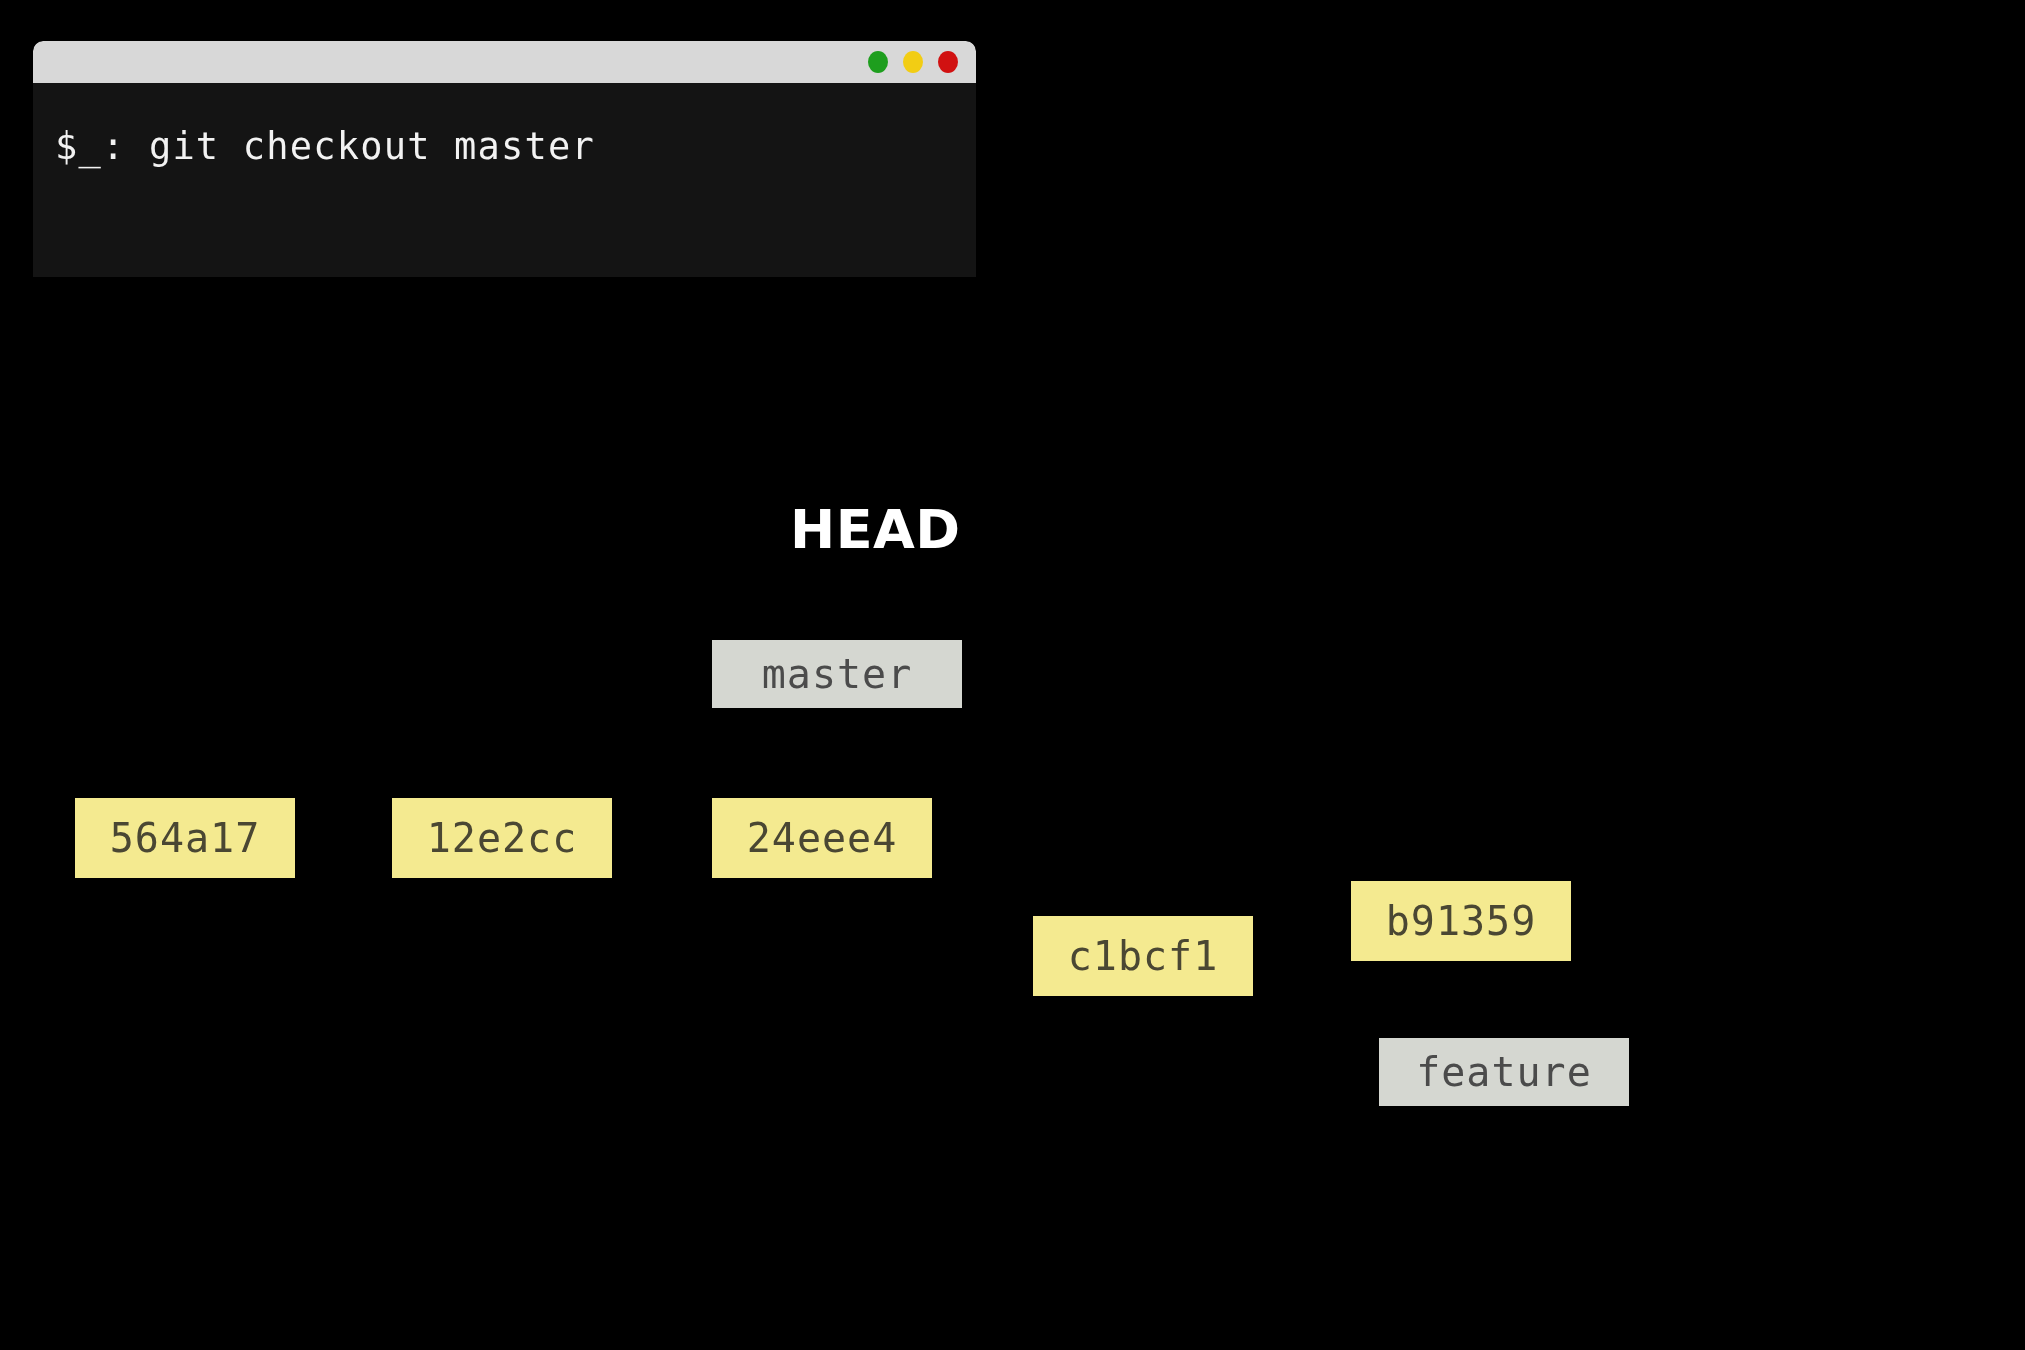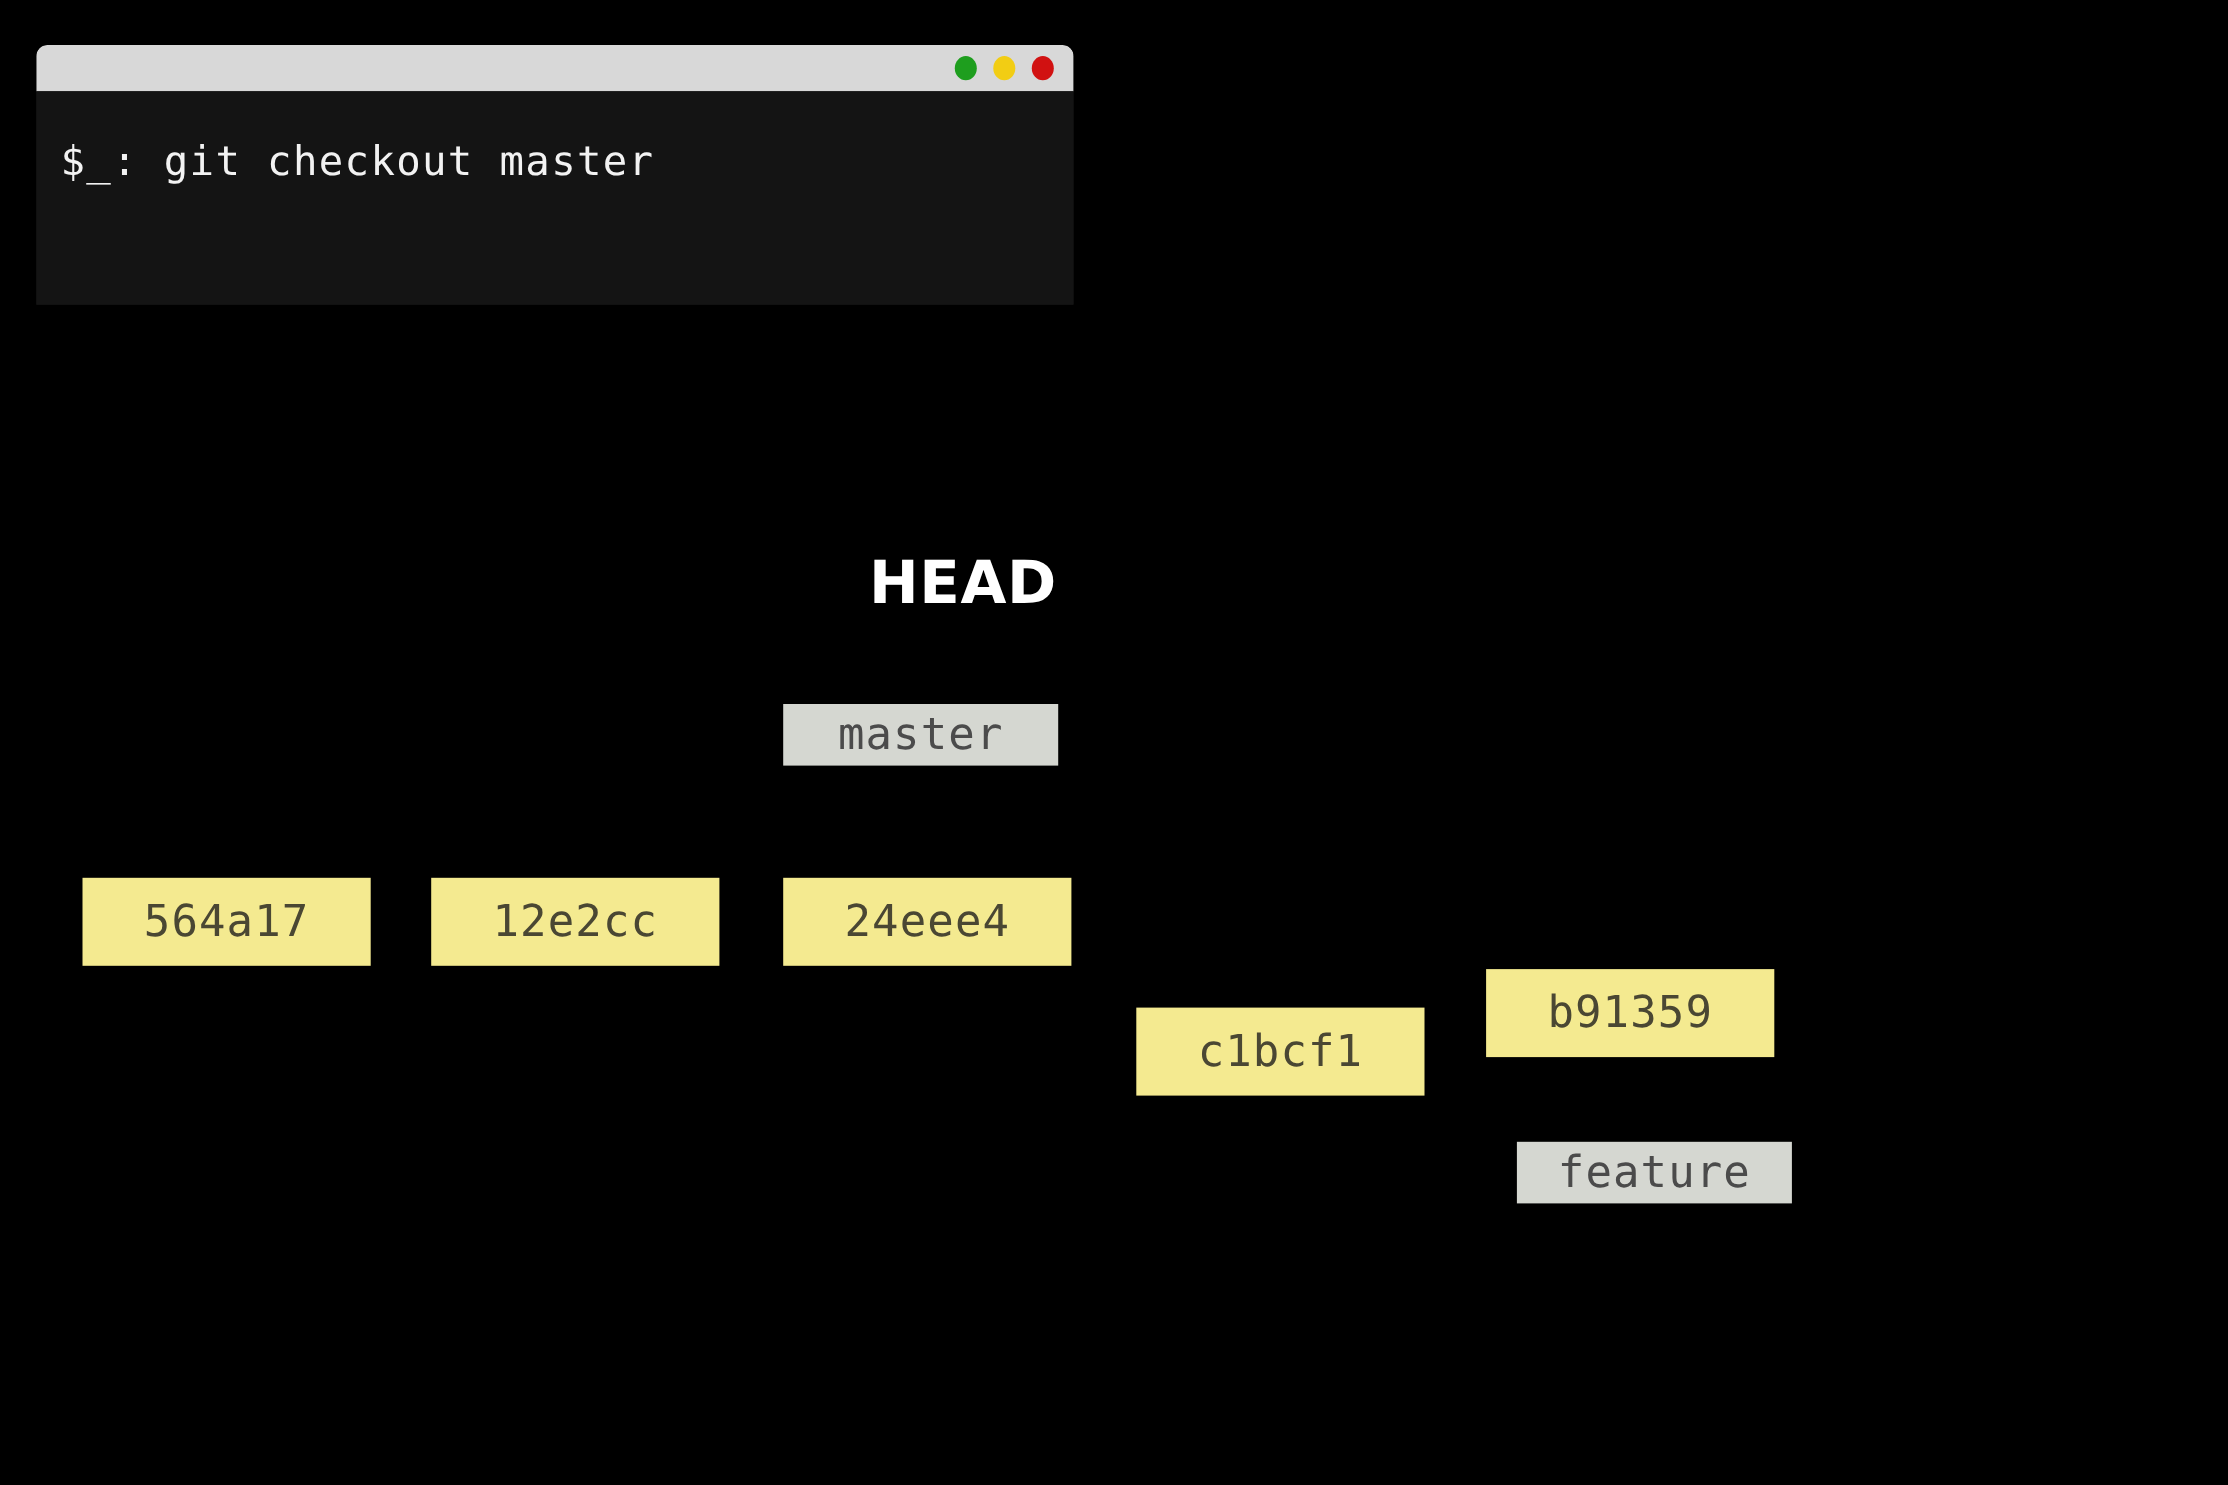--- a/index.html
+++ b/index.html
@@ -83,28 +83,28 @@
     display: flex;
     align-items: center;
     justify-content: center;
     font-family: "DejaVu Sans Mono", monospace;
     font-size: 40px;
     letter-spacing: 1px;
   }
   .commit-node {
     background: #f4ea90;
     color: #4a4733;
-    width: 262px;
+    width: 220px;
     height: 80px;
   }
   .ref-node {
     background: #d5d7d1;
     color: #4b4b4b;
     width: 250px;
-    height: 56px;
+    height: 68px;
   }
   #head-label {
     position: absolute;
     color: #ffffff;
     font-family: "DejaVu Sans", sans-serif;
     font-size: 54px;
     font-weight: bold;
     letter-spacing: 0.5px;
     white-space: nowrap;
     text-align: center;

